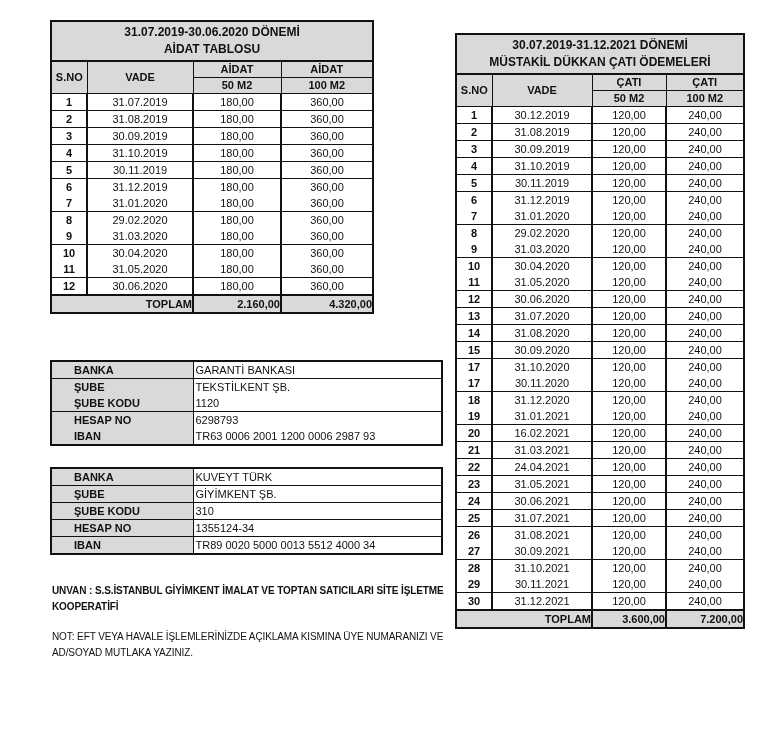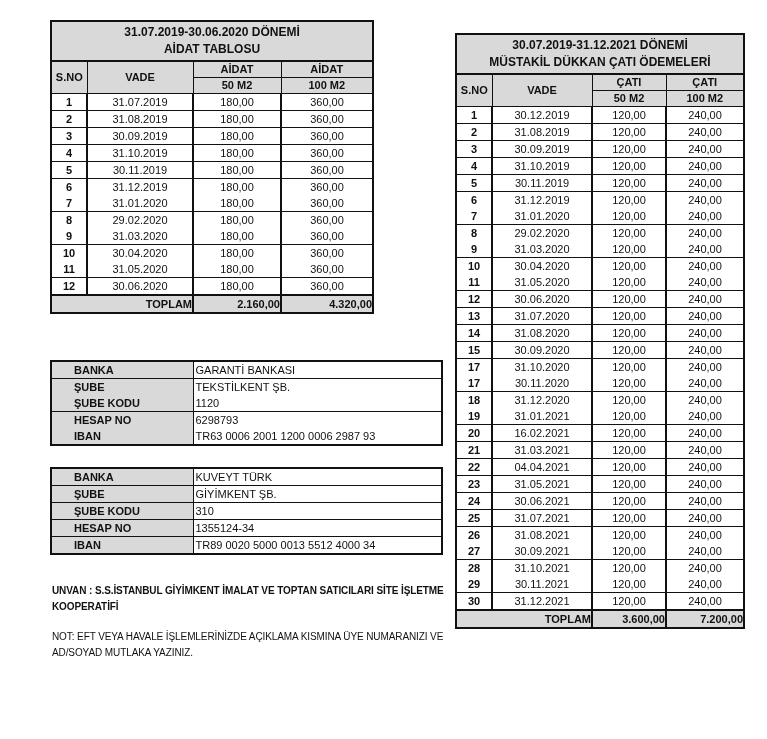--- a/index.html
+++ b/index.html
@@ -281,21 +281,21 @@
         <td>240,00</td>
       </tr>
       <tr class="dr grp-top">
         <td class="sno">21</td>
         <td>31.03.2021</td>
         <td>120,00</td>
         <td>240,00</td>
       </tr>
       <tr class="dr grp-top">
         <td class="sno">22</td>
-        <td>04.04.2021</td>
+        <td>24.04.2021</td>
         <td>120,00</td>
         <td>240,00</td>
       </tr>
       <tr class="dr grp-top">
         <td class="sno">23</td>
         <td>31.05.2021</td>
         <td>120,00</td>
         <td>240,00</td>
       </tr>
       <tr class="dr grp-top">

